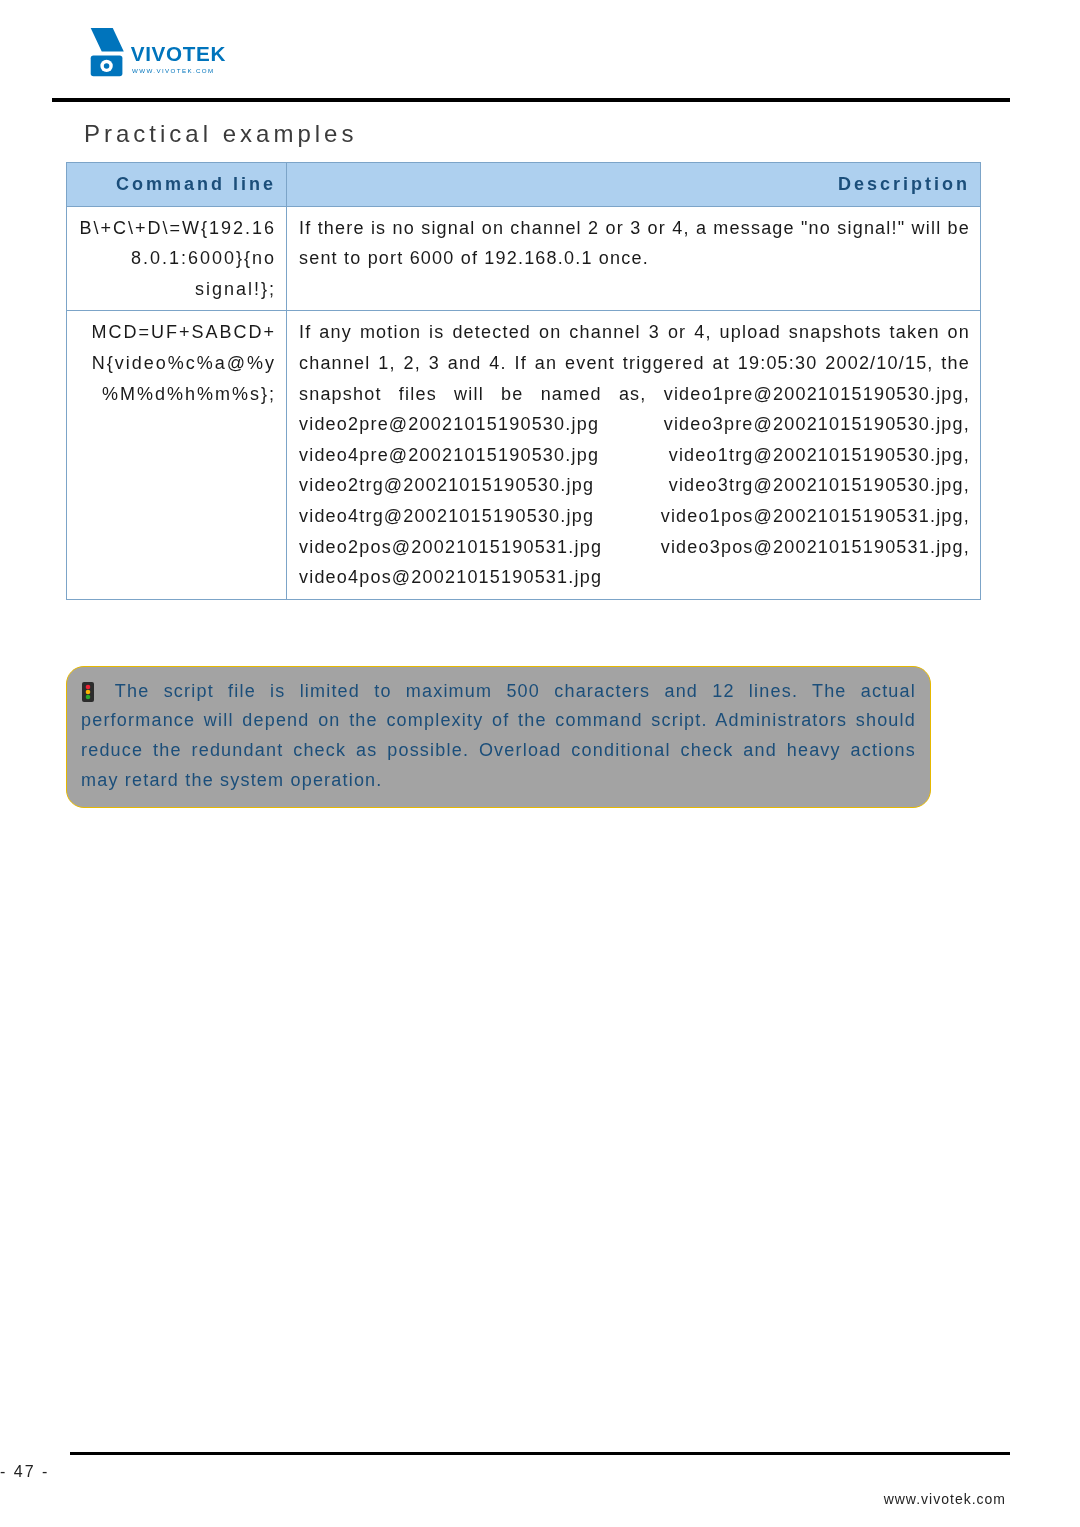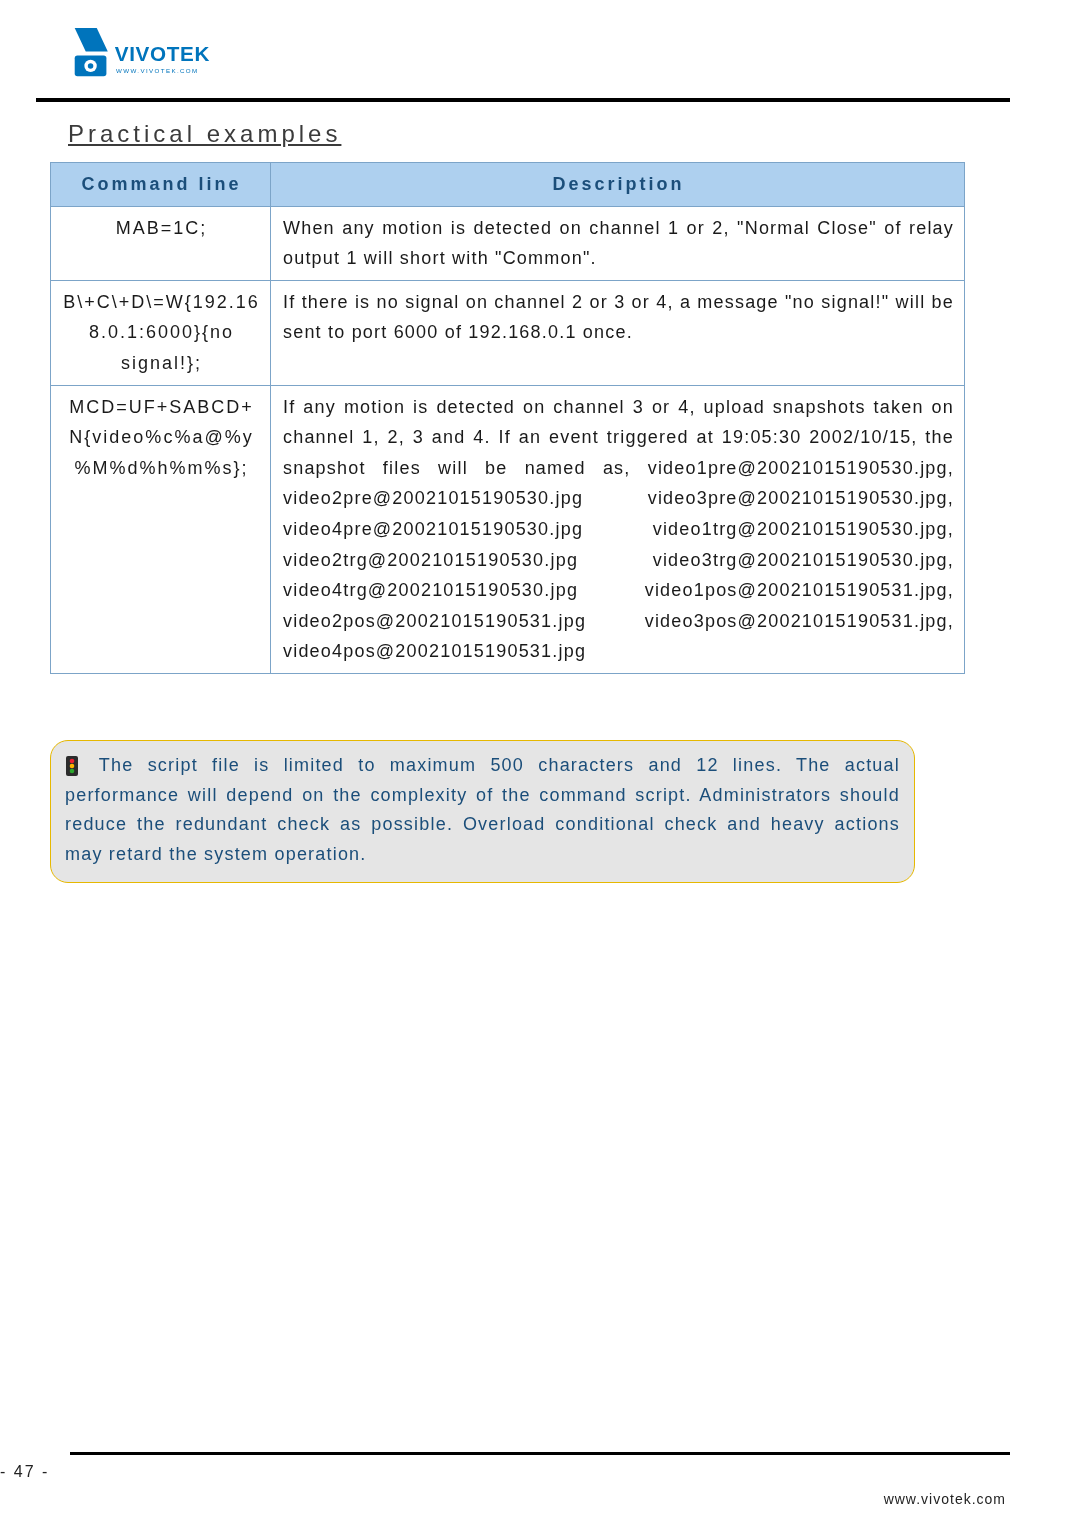--- a/index.html
+++ b/index.html
@@ -7,21 +7,21 @@
     width: 1080px;
     height: 1527px;
     background: #ffffff;
     font-family: Verdana, Arial, sans-serif;
     color: #1a1a1a;
   }
   .page {
     width: 1080px;
     height: 1527px;
     position: relative;
-    padding: 28px 70px 0 36px;
+    padding: 28px 70px 0 52px;
     border-radius: 30px;
   }
   .logo-wrap {
     margin-left: 30px;
     margin-bottom: 8px;
   }
   .logo {
     width: 180px;
     height: 62px;
     display: block;
@@ -33,34 +33,33 @@
     margin-top: 2px;
     margin-bottom: 18px;
   }
   .section-title {
     font-size: 24px;
     letter-spacing: 4px;
     color: #3b3b3b;
     margin-left: 32px;
     margin-bottom: 14px;
     font-weight: normal;
-    text-decoration: underline;
   }
   .table {
     width: 915px;
     margin-left: 14px;
     border-collapse: collapse;
     font-size: 18px;
   }
   .table th, .table td {
     border: 1px solid #7ca4c8;
     padding: 6px 10px 6px 12px;
     vertical-align: top;
     line-height: 1.7;
-    text-align: center;
+    text-align: right;
     letter-spacing: 0.5px;
   }
   .table th {
     background: #aed0ef;
     color: #1b4e7a;
     font-weight: bold;
     font-size: 18px;
     letter-spacing: 3px;
   }
   .table td.cmd {
@@ -71,21 +70,21 @@
   .table td.desc {
     text-align: justify;
     letter-spacing: 1.2px;
   }
   .note {
     margin-top: 66px;
     margin-left: 14px;
     width: 865px;
     border: 1px solid #e6b800;
     border-radius: 18px;
-    background: #e5e5e5;
+    background: #a3a3a3;
     padding: 10px 14px 12px 14px;
     font-size: 18px;
     color: #1b4e7a;
     line-height: 1.65;
     letter-spacing: 1.2px;
     text-align: justify;
     position: relative;
   }
   .note-icon {
     display: inline-block;
@@ -143,24 +142,20 @@
 
   <table class="table">
     <thead>
       <tr>
         <th>Command line</th>
         <th>Description</th>
       </tr>
     </thead>
     <tbody>
       <tr>
-        <td class="cmd">MAB=1C;</td>
-        <td class="desc">When any motion is detected on channel 1 or 2, "Normal Close" of relay output 1 will short with "Common".</td>
-      </tr>
-      <tr>
         <td class="cmd">B\+C\+D\=W{192.168.0.1:6000}{no signal!};</td>
         <td class="desc">If there is no signal on channel 2 or 3 or 4, a message "no signal!" will be sent to port 6000 of 192.168.0.1 once.</td>
       </tr>
       <tr>
         <td class="cmd">MCD=UF+SABCD+N{video%c%a@%y%M%d%h%m%s};</td>
         <td class="desc">If any motion is detected on channel 3 or 4, upload snapshots taken on channel 1, 2, 3 and 4. If an event triggered at 19:05:30 2002/10/15, the snapshot files will be named as, video1pre@20021015190530.jpg, video2pre@20021015190530.jpg video3pre@20021015190530.jpg, video4pre@20021015190530.jpg video1trg@20021015190530.jpg, video2trg@20021015190530.jpg video3trg@20021015190530.jpg, video4trg@20021015190530.jpg video1pos@20021015190531.jpg, video2pos@20021015190531.jpg video3pos@20021015190531.jpg, video4pos@20021015190531.jpg</td>
       </tr>
     </tbody>
   </table>
 

